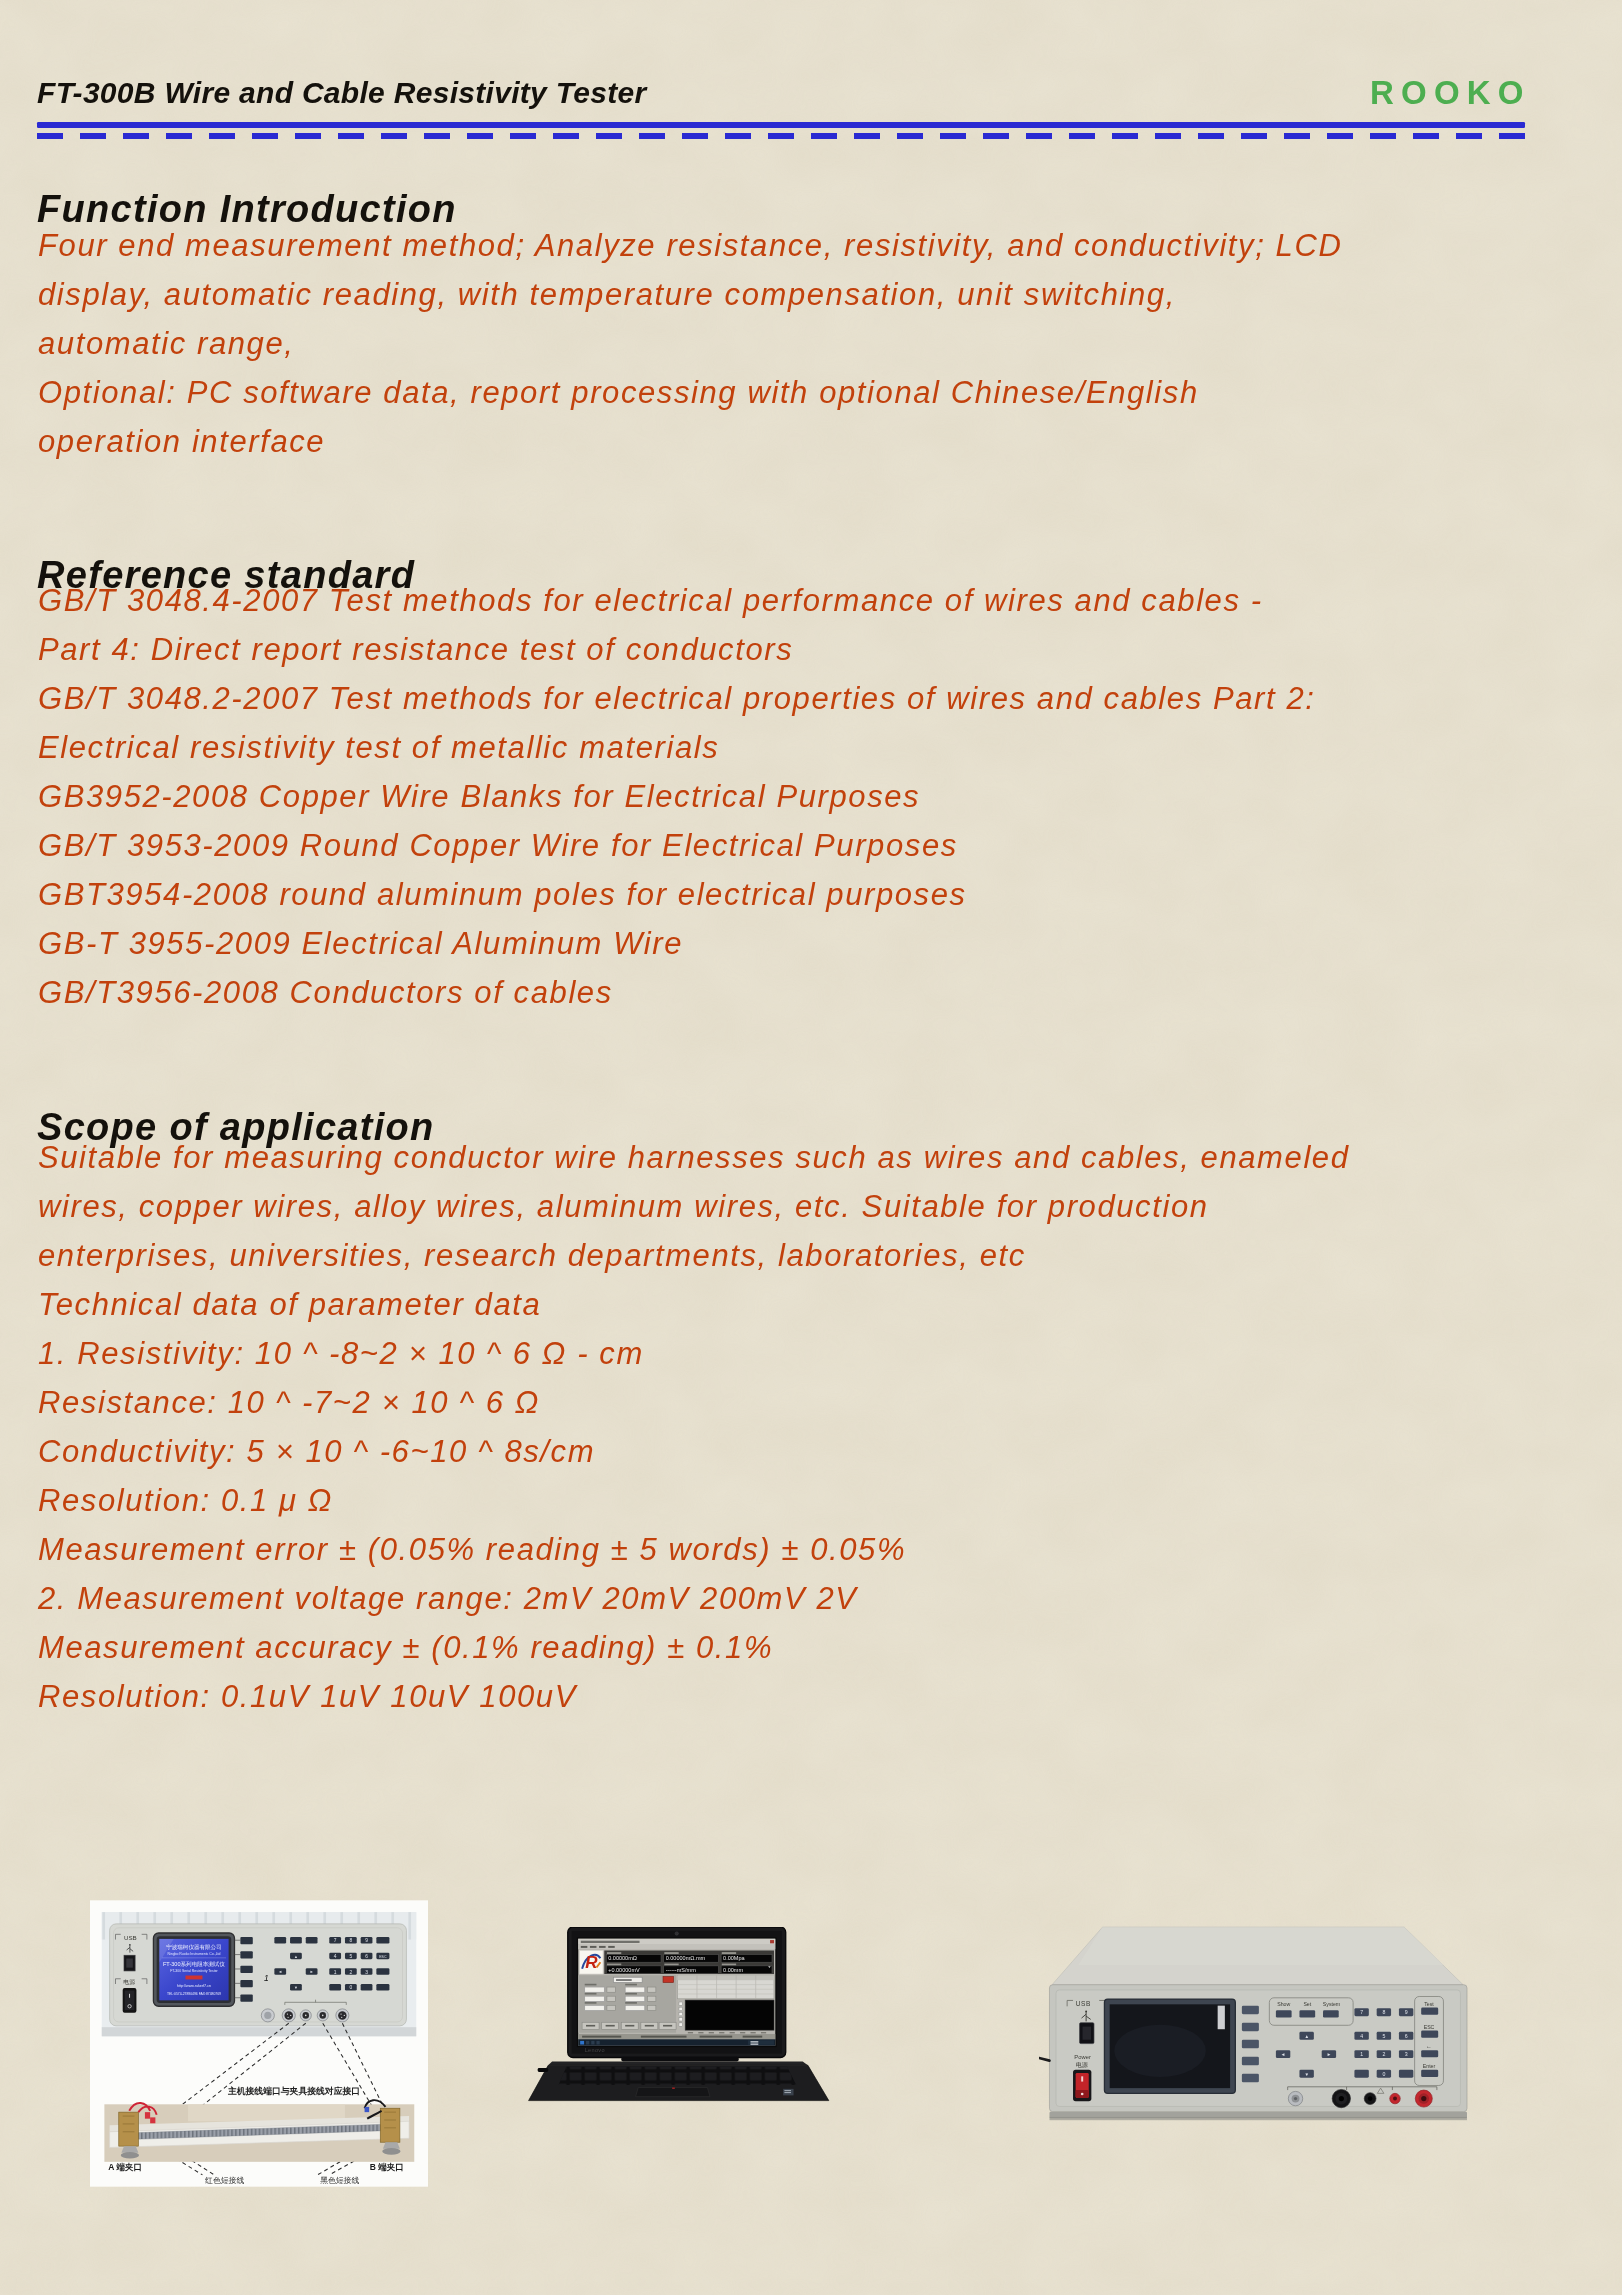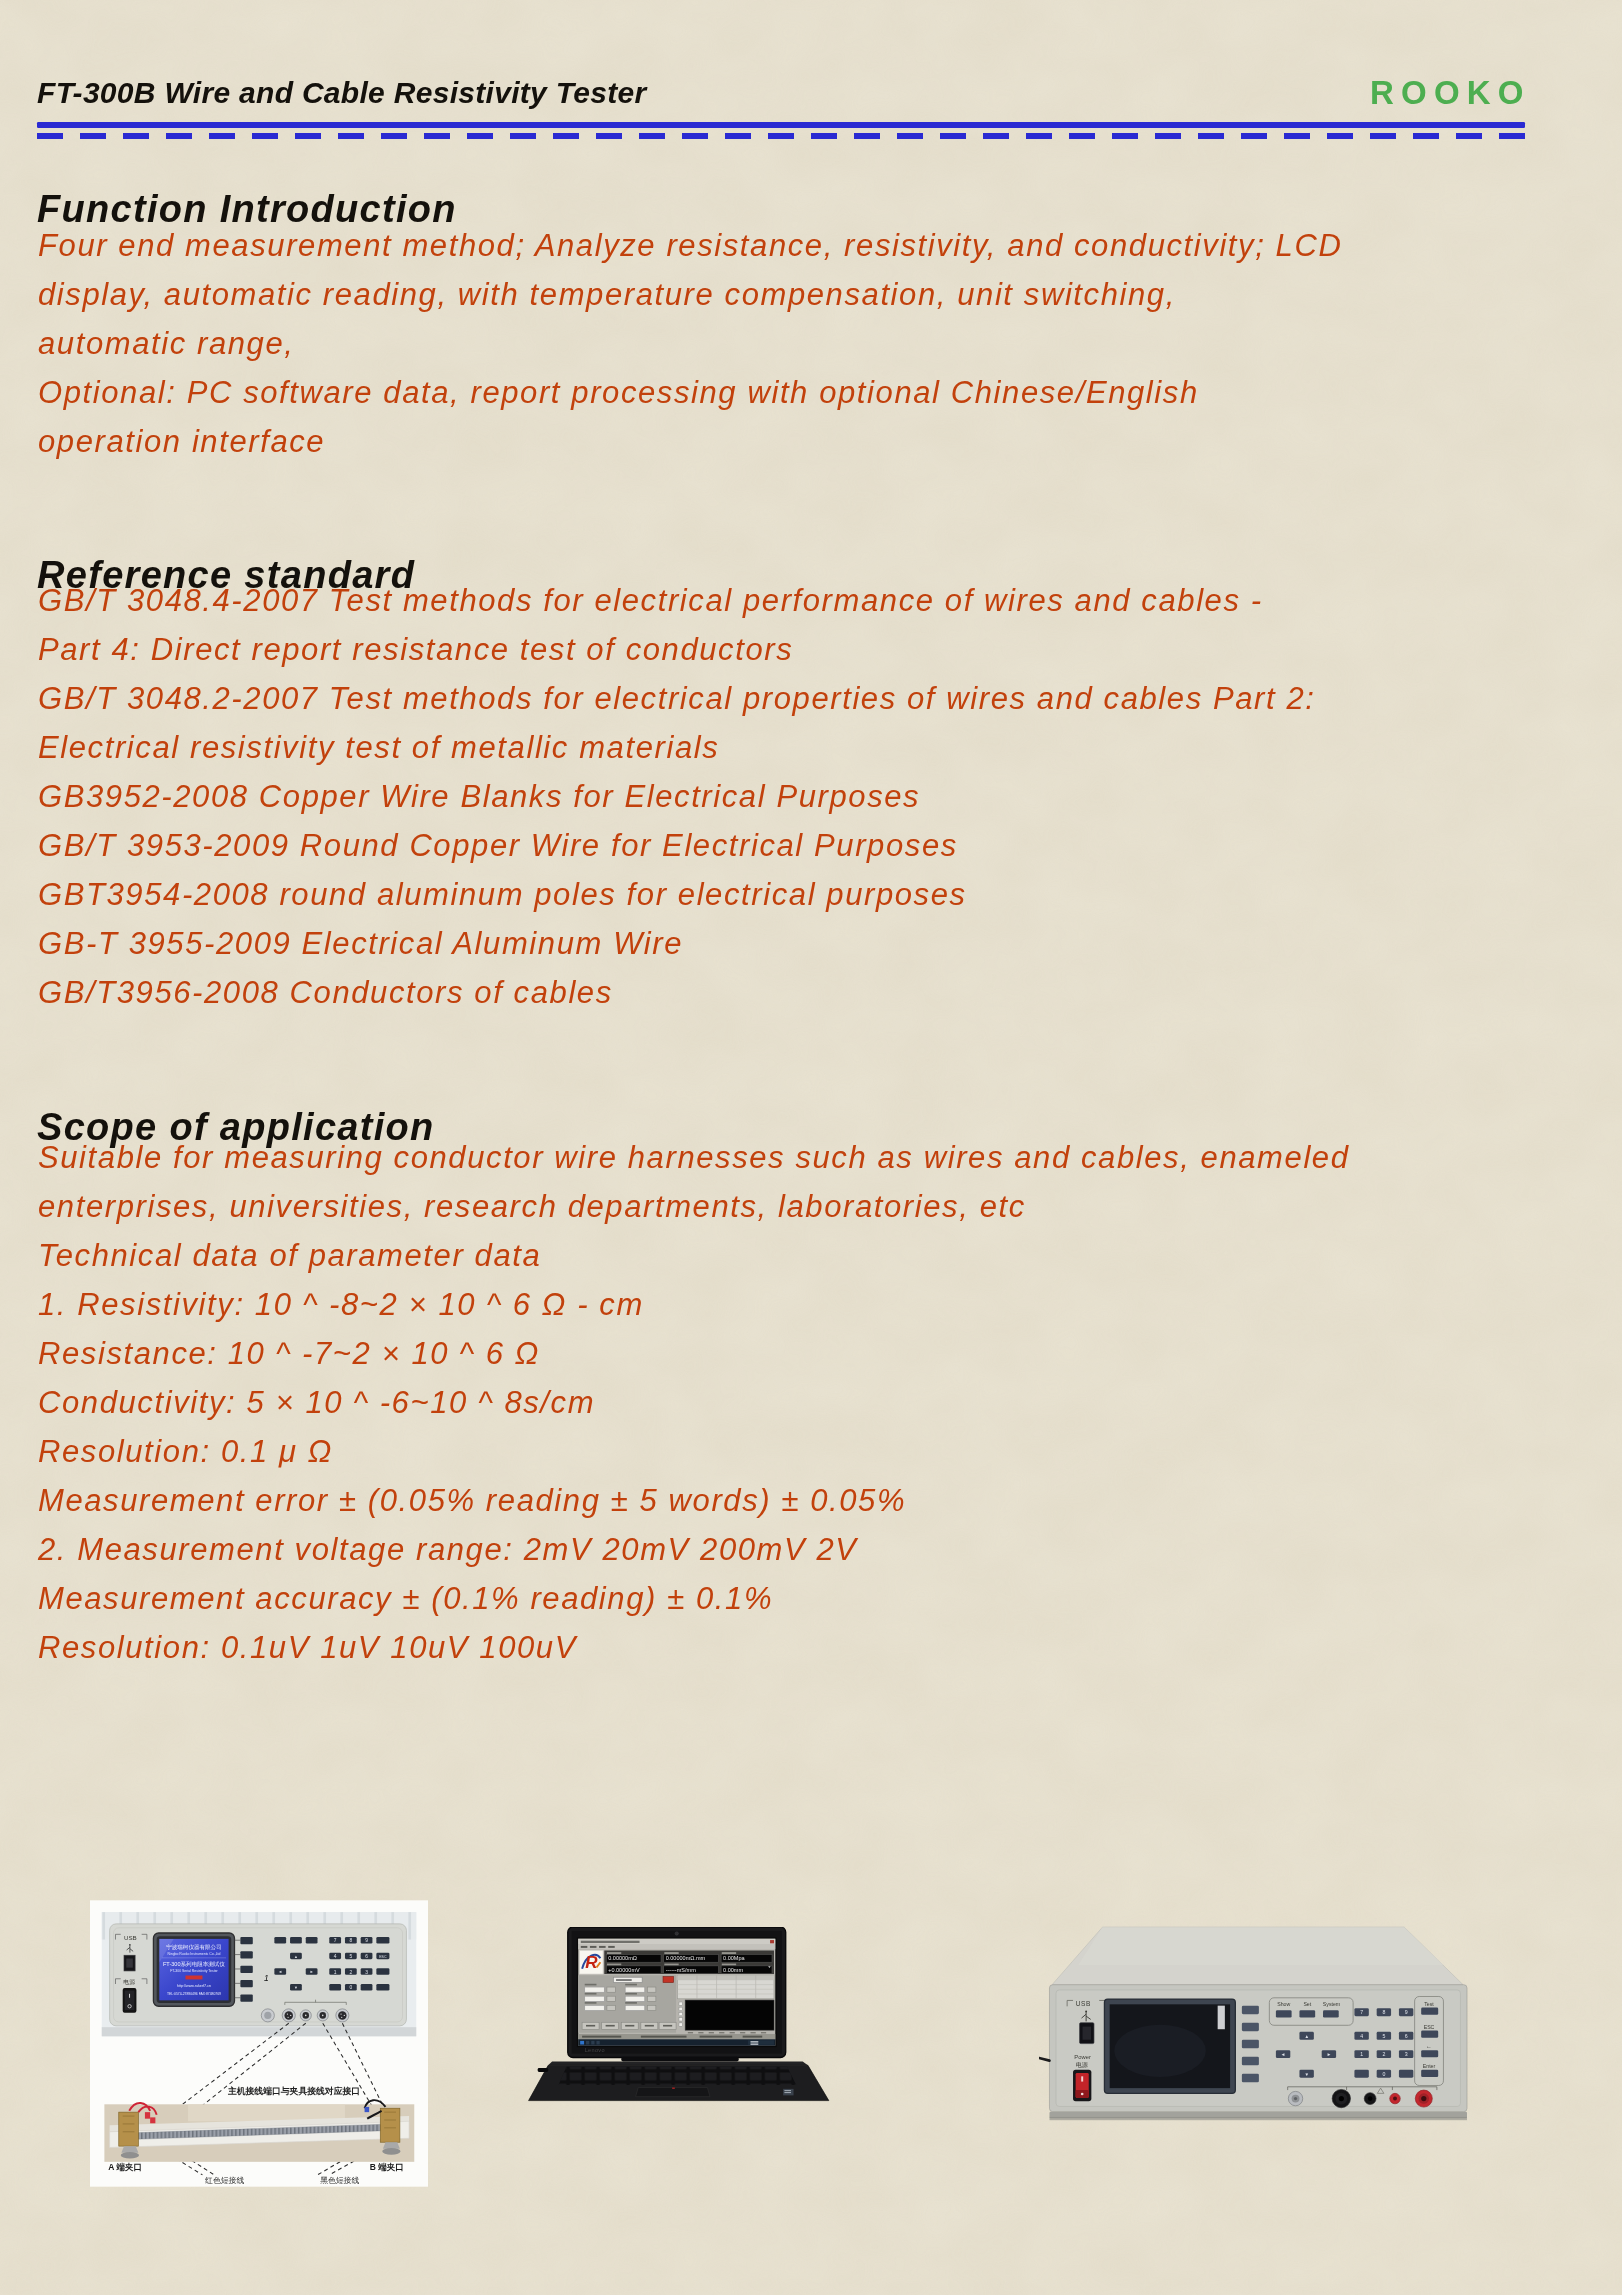--- a/index.html
+++ b/index.html
@@ -72,20 +72,21 @@
     <div>GB3952-2008 Copper Wire Blanks for Electrical Purposes</div>
     <div>GB/T 3953-2009 Round Copper Wire for Electrical Purposes</div>
     <div>GBT3954-2008 round aluminum poles for electrical purposes</div>
     <div>GB-T 3955-2009 Electrical Aluminum Wire</div>
     <div>GB/T3956-2008 Conductors of cables</div>
   </div>
 
   <h2 class="abs sec-h" id="h-scope">Scope of application</h2>
   <div class="abs lines" id="scope-lines">
     <div>Suitable for measuring conductor wire harnesses such as wires and cables, enameled</div>
+    <div>wires, copper wires, alloy wires, aluminum wires, etc. Suitable for production</div>
     <div>enterprises, universities, research departments, laboratories, etc</div>
     <div>Technical data of parameter data</div>
     <div>1. Resistivity: 10 ^ -8~2 × 10 ^ 6 Ω - cm</div>
     <div>Resistance: 10 ^ -7~2 × 10 ^ 6 Ω</div>
     <div>Conductivity: 5 × 10 ^ -6~10 ^ 8s/cm</div>
     <div>Resolution: 0.1 μ Ω</div>
     <div>Measurement error ± (0.05% reading ± 5 words) ± 0.05%</div>
     <div>2. Measurement voltage range: 2mV 20mV 200mV 2V</div>
     <div>Measurement accuracy ± (0.1% reading) ± 0.1%</div>
     <div>Resolution: 0.1uV 1uV 10uV 100uV</div>

